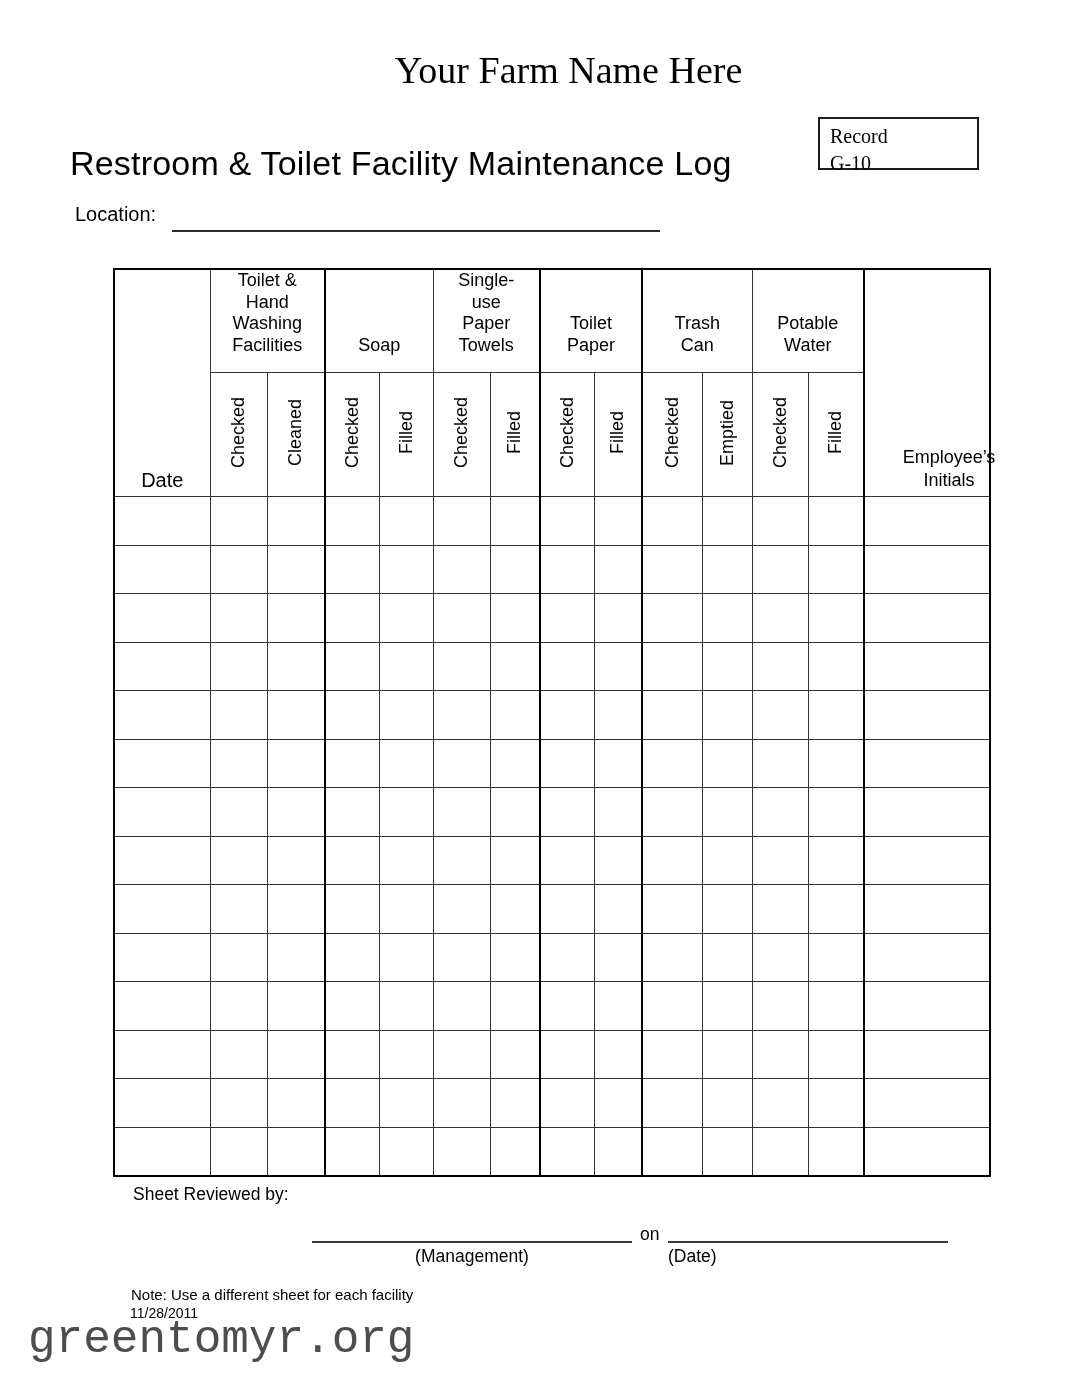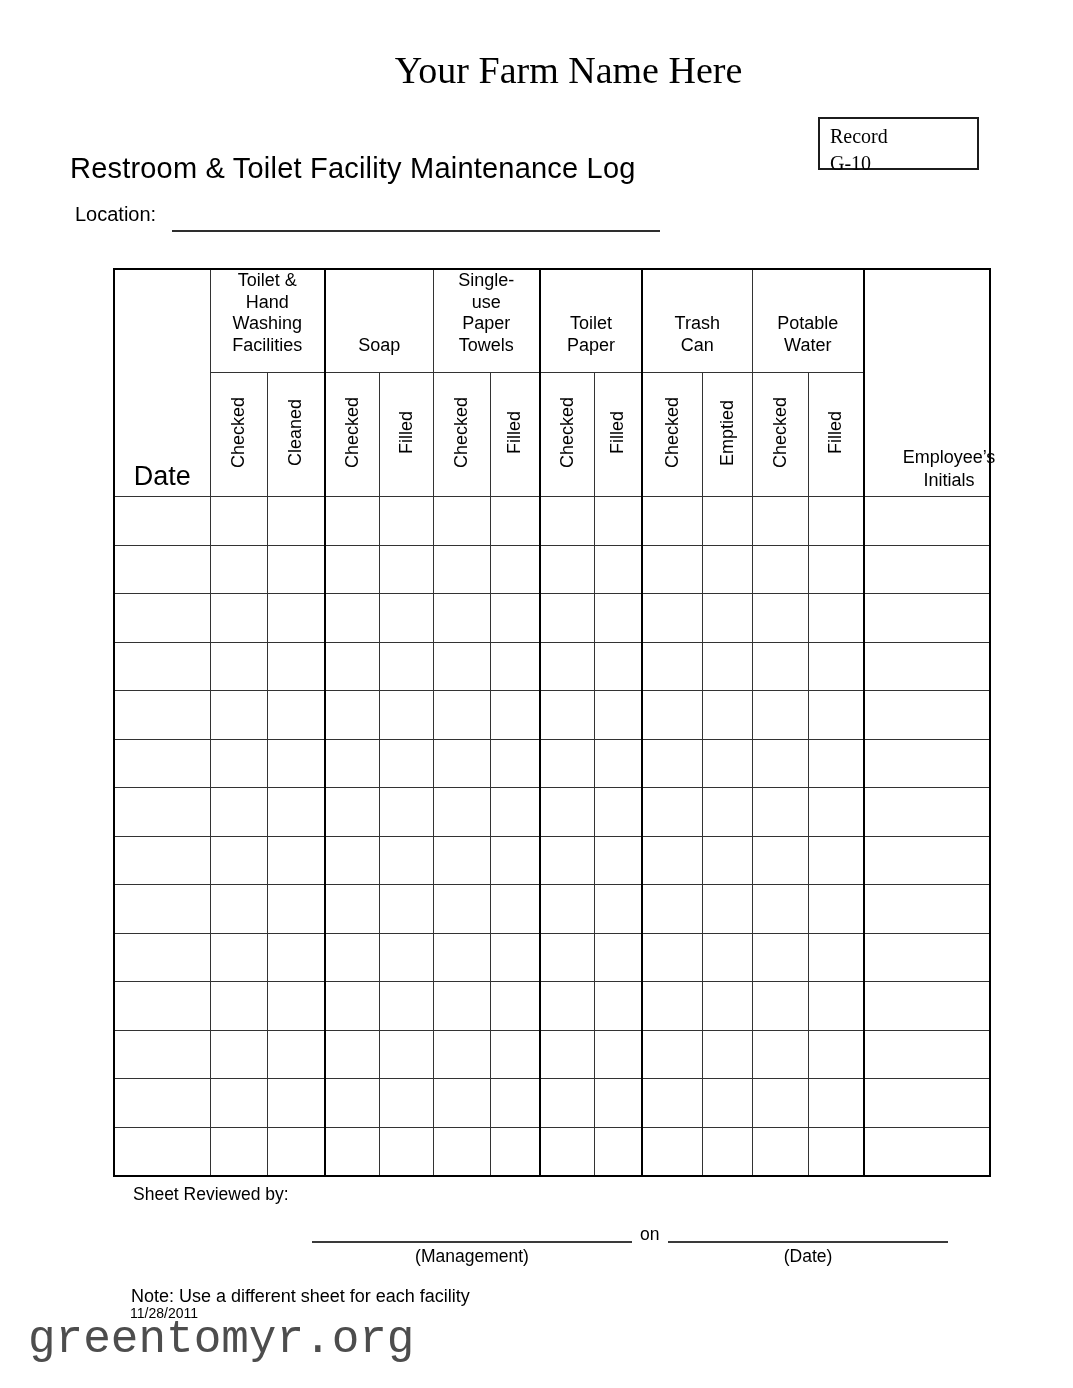--- a/index.html
+++ b/index.html
@@ -13,21 +13,21 @@
   
   .farm-title {
     top:48px; left:32px; width:1073px; text-align:center;
     font-family:"Liberation Serif", serif; font-size:38px; font-weight:400;
   }
   .record-box {
     left:818px; top:117px; width:161px; height:53px;
     border:2px solid #1c1c1c; padding:4px 10px;
     font-family:"Liberation Serif", serif; font-size:20px; line-height:1.35;
   }
-  .form-title { left:70px; top:152px; font-size:29px; letter-spacing:0.2px; }
+  .form-title { left:70px; top:144px; font-size:34px; letter-spacing:0.2px; }
   .location-label { left:75px; top:203px; font-size:20px; }
   .location-line { left:172px; top:206px; width:488px; height:26px; border-bottom:2px solid #2e2e2e; }
 
   
   table.log {
     position:absolute; left:113px; top:268px; width:876px;
     border-collapse:collapse; table-layout:fixed;
     border:2px solid #000;
   }
   table.log th, table.log td { border:1px solid #333; font-weight:400; }
@@ -35,38 +35,38 @@
   tr.h1 { height:88px; }
   tr.h2 { height:124px; }
   tbody tr { height:48.5px; }
   th.grp { vertical-align:bottom; text-align:center; padding-bottom:16px; font-size:18px; line-height:1.2; }
   .gw  { display:inline-block; }
   .g0 .gw { width:86px; }
   .g2 .gw { width:68px; }
   .g3 .gw { width:62px; }
   .g4 .gw { width:52px; }
   .g5 .gw { width:72px; }
-  th.date-th { vertical-align:bottom; text-align:center; padding-bottom:4px; font-size:27px; }
+  th.date-th { vertical-align:bottom; text-align:center; padding-bottom:4px; font-size:20px; }
   th.emp-th  { vertical-align:bottom; text-align:center; padding-bottom:5px; font-size:18px; line-height:1.25;padding-left:32px; }
   .emp-th .gw { width:104px; }
   th.rot { text-align:center; vertical-align:middle; }
   .vt {
     display:inline-block; writing-mode:vertical-rl; transform:rotate(180deg);
     white-space:nowrap; font-size:18px;
   }
 
   
   .fs17 { font-size:17.5px; }
   .reviewed-label { left:133px; top:1184px; }
   .blank-line-1 { left:312px; top:1218px; width:320px; height:25px; border-bottom:2px solid #3a3a3a; }
   .on-label { left:640px; top:1224px; }
   .blank-line-2 { left:668px; top:1218px; width:280px; height:25px; border-bottom:2px solid #3a3a3a; }
   .management-caption { left:312px; top:1246px; width:320px; text-align:center; }
-  .date-caption { left:668px; top:1246px; width:280px; text-align:center; }
-  .note-line { left:131px; top:1286px; font-size:18px; }
+  .date-caption { left:668px; top:1246px; width:280px; text-align:left; }
+  .note-line { left:131px; top:1286px; font-size:15px; }
   .revision-date { left:130px; top:1305px; font-size:14px; }
   .watermark {
     left:28px; top:1317px;
     font-family:"Liberation Mono", monospace; font-size:46px; line-height:1;
     color:#4d4d4d;
   }
 </style>
 </head>
 <body>
 

